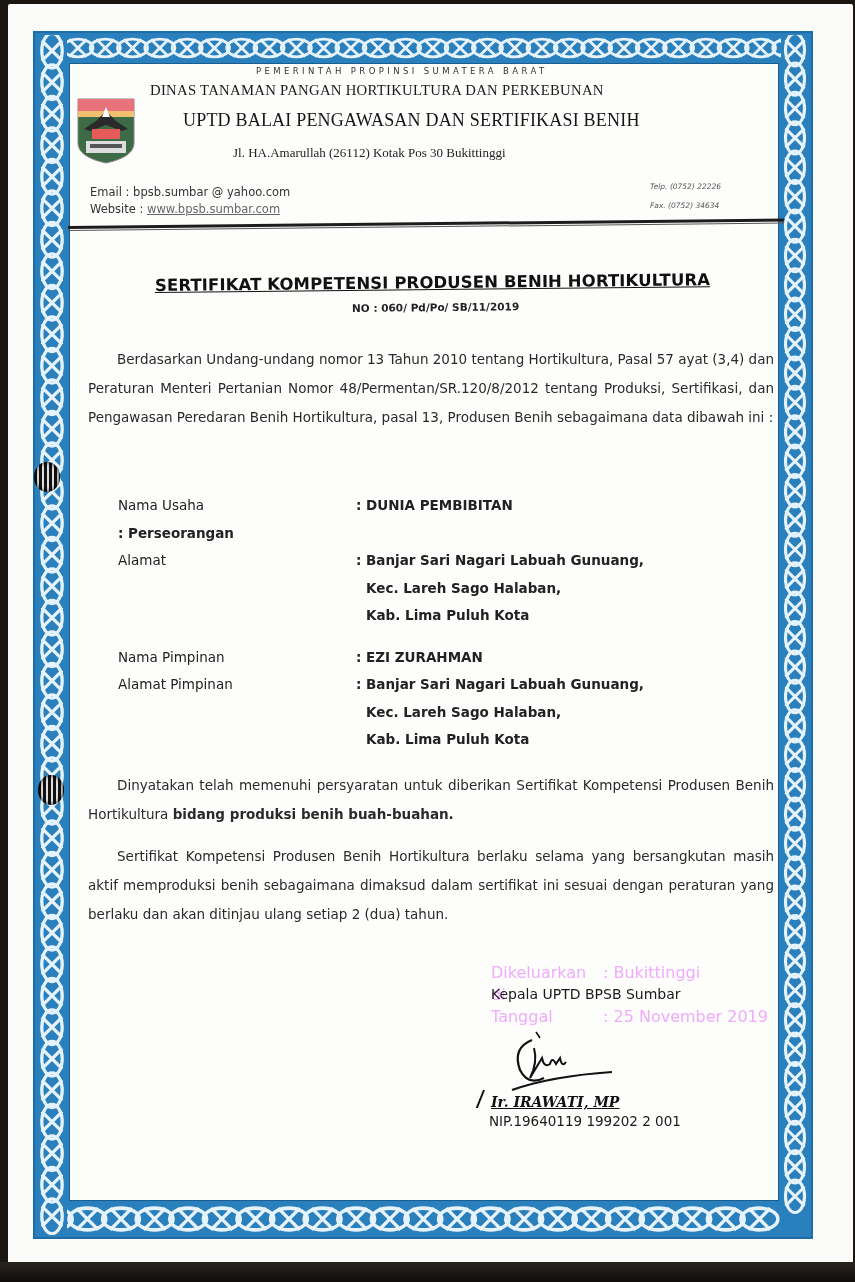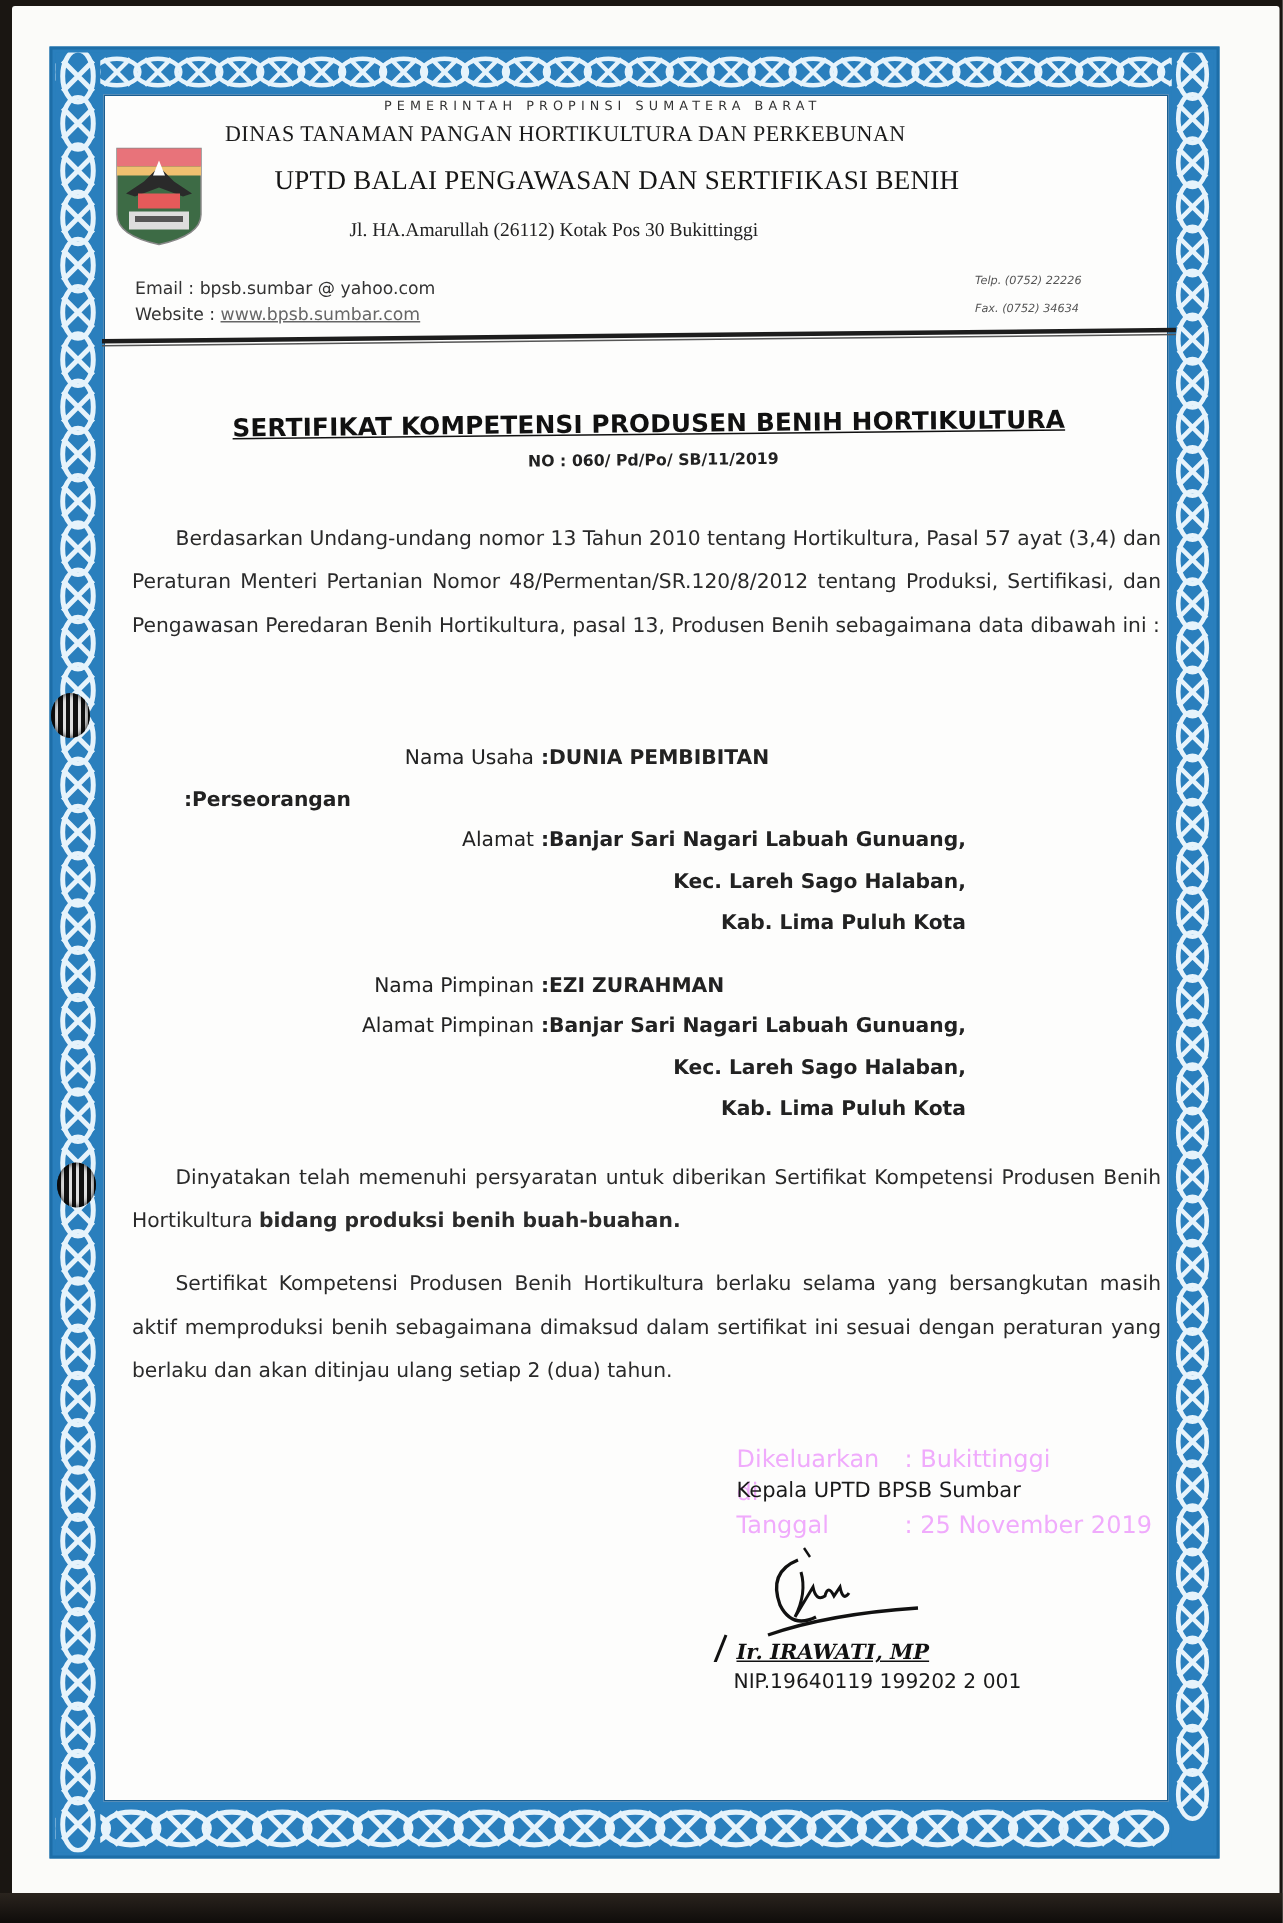--- a/index.html
+++ b/index.html
@@ -72,21 +72,21 @@
     position: absolute; left: 352px; top: 302px; font-size: 10.5px; font-weight: bold; color: #222;
     transform: rotate(-0.6deg); transform-origin: left;
   }
 
   
   .para { position: absolute; font-size: 13.5px; color: #2a2a2a; }
   .intro { left: 88px; top: 345px; width: 686px; line-height: 29px; text-align: justify; text-align-last: left; }
   .intro .indent { display: inline-block; width: 29px; }
 
   .fields { position: absolute; left: 118px; top: 492px; width: 620px; font-size: 13.5px; color: #222; }
-  .field-row { display: flex; line-height: 27.5px; text-align: right; }
+  .field-row { display: flex; line-height: 27.5px; }
   .field-row .label { width: 238px; }
   .field-row .colon { width: 10px; font-weight: bold; }
   .field-row .value { font-weight: bold; white-space: pre-line; }
   .field-gap { height: 14px; }
 
   .declare { left: 88px; top: 758px; width: 686px; line-height: 29px; text-align: justify; text-align-last: left; margin-top: 13px; }
   .validity { left: 88px; top: 842px; width: 686px; line-height: 29px; text-align: justify; text-align-last: left; }
   .declare .indent, .validity .indent { display: inline-block; width: 29px; }
 
   

